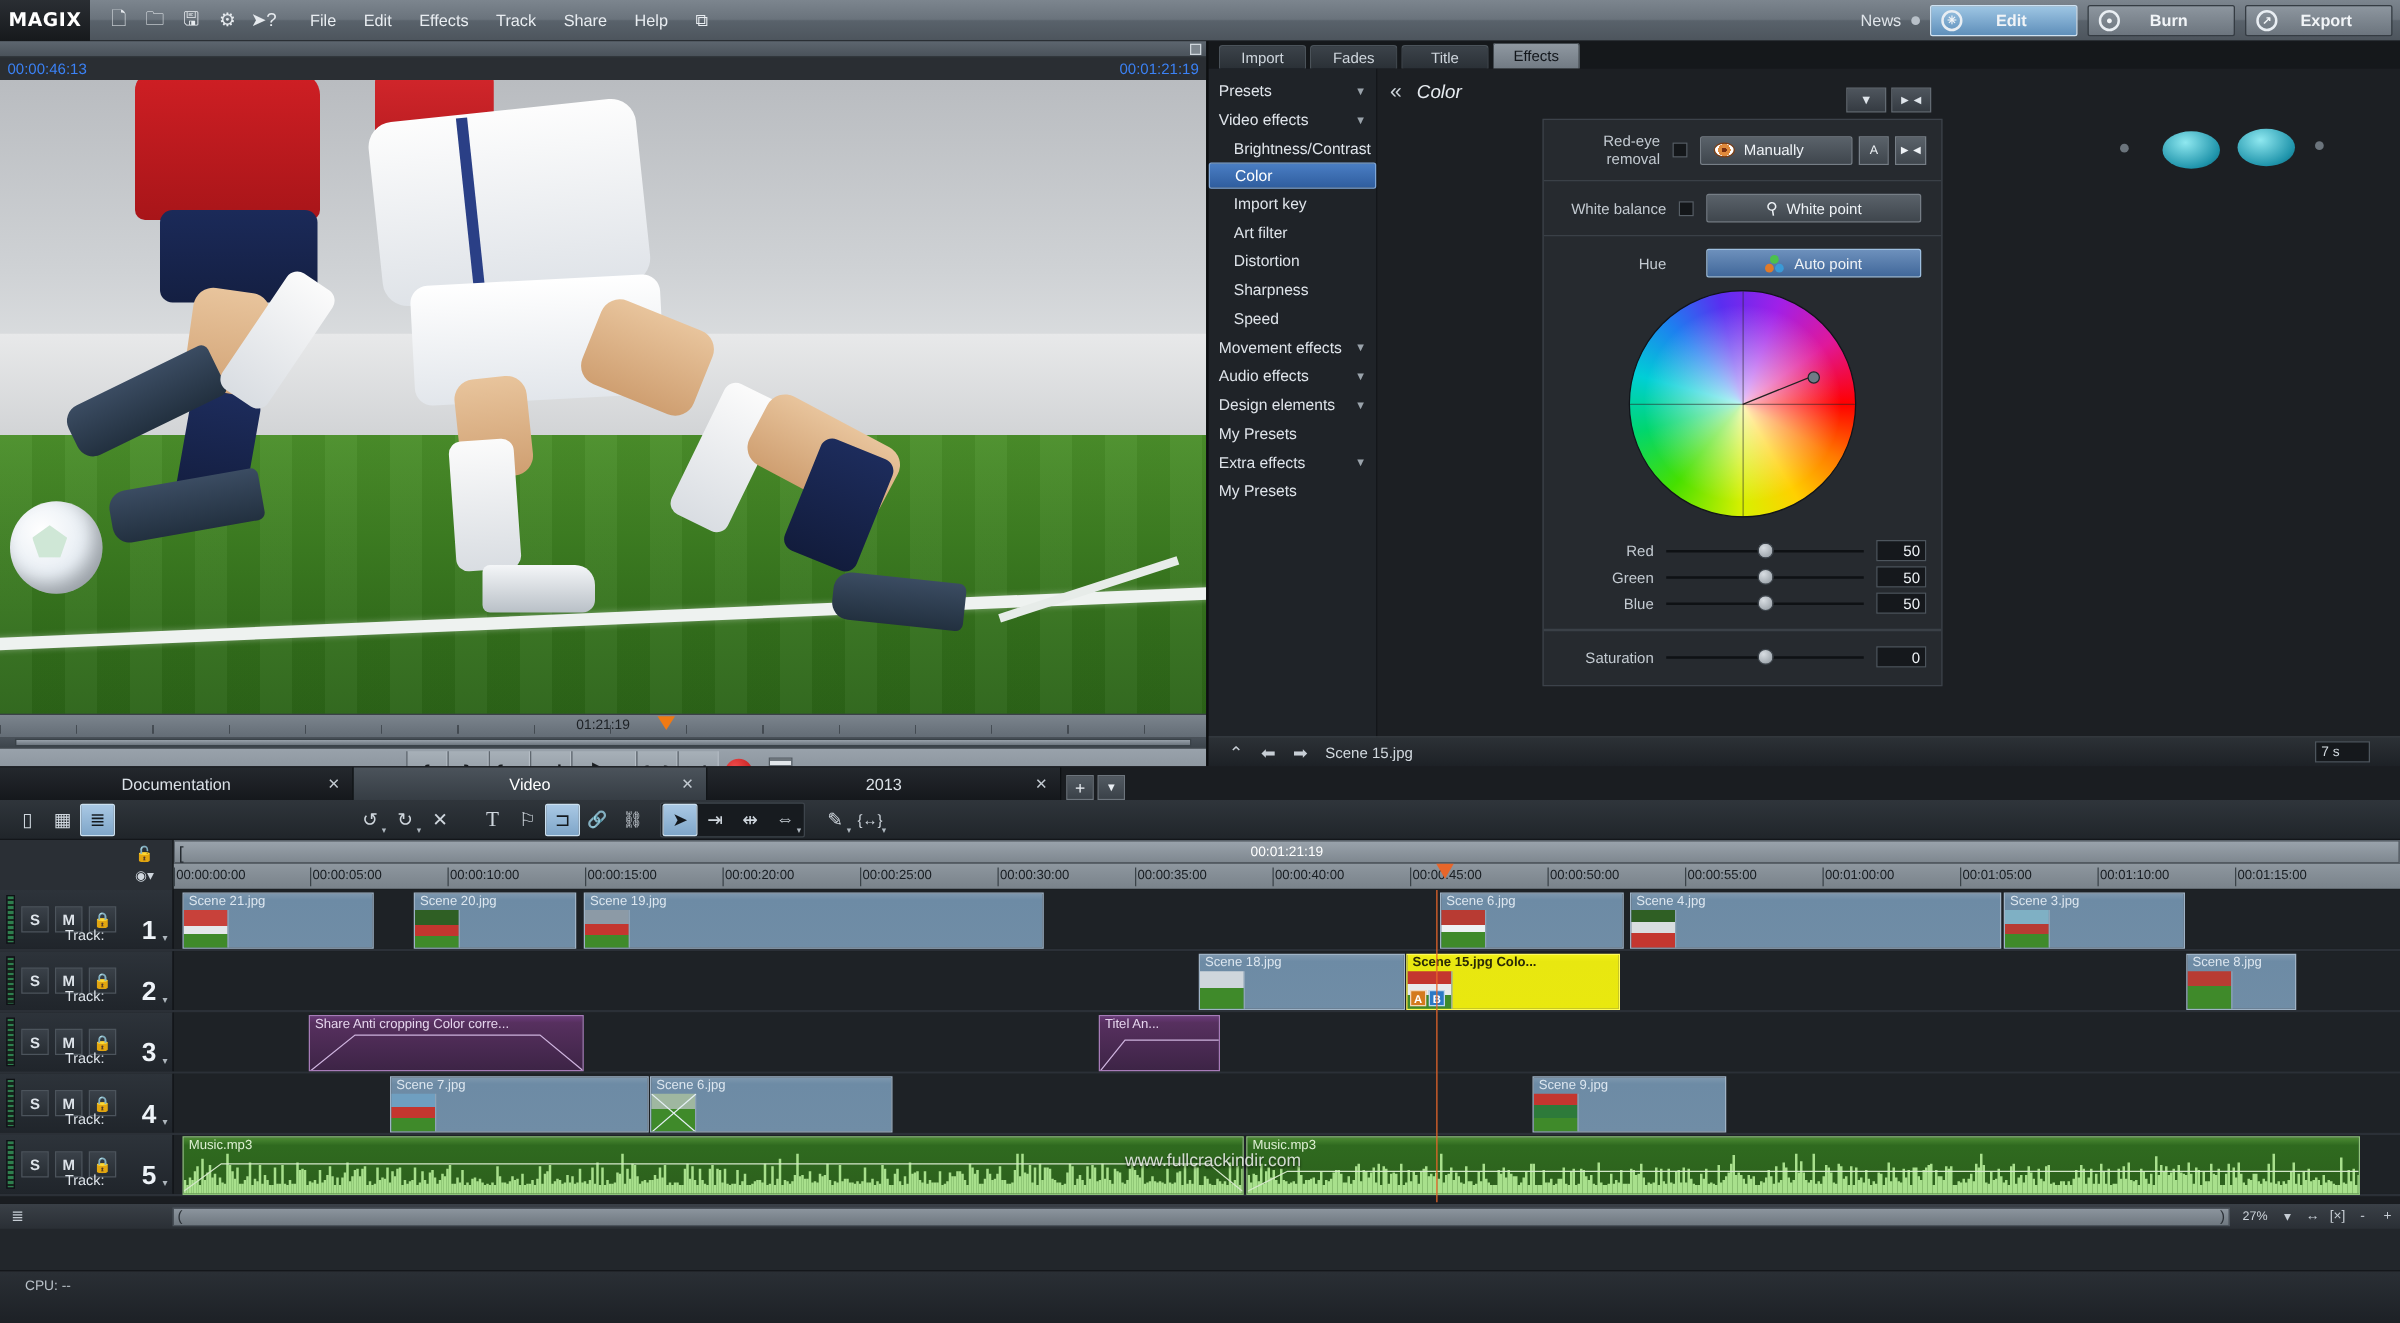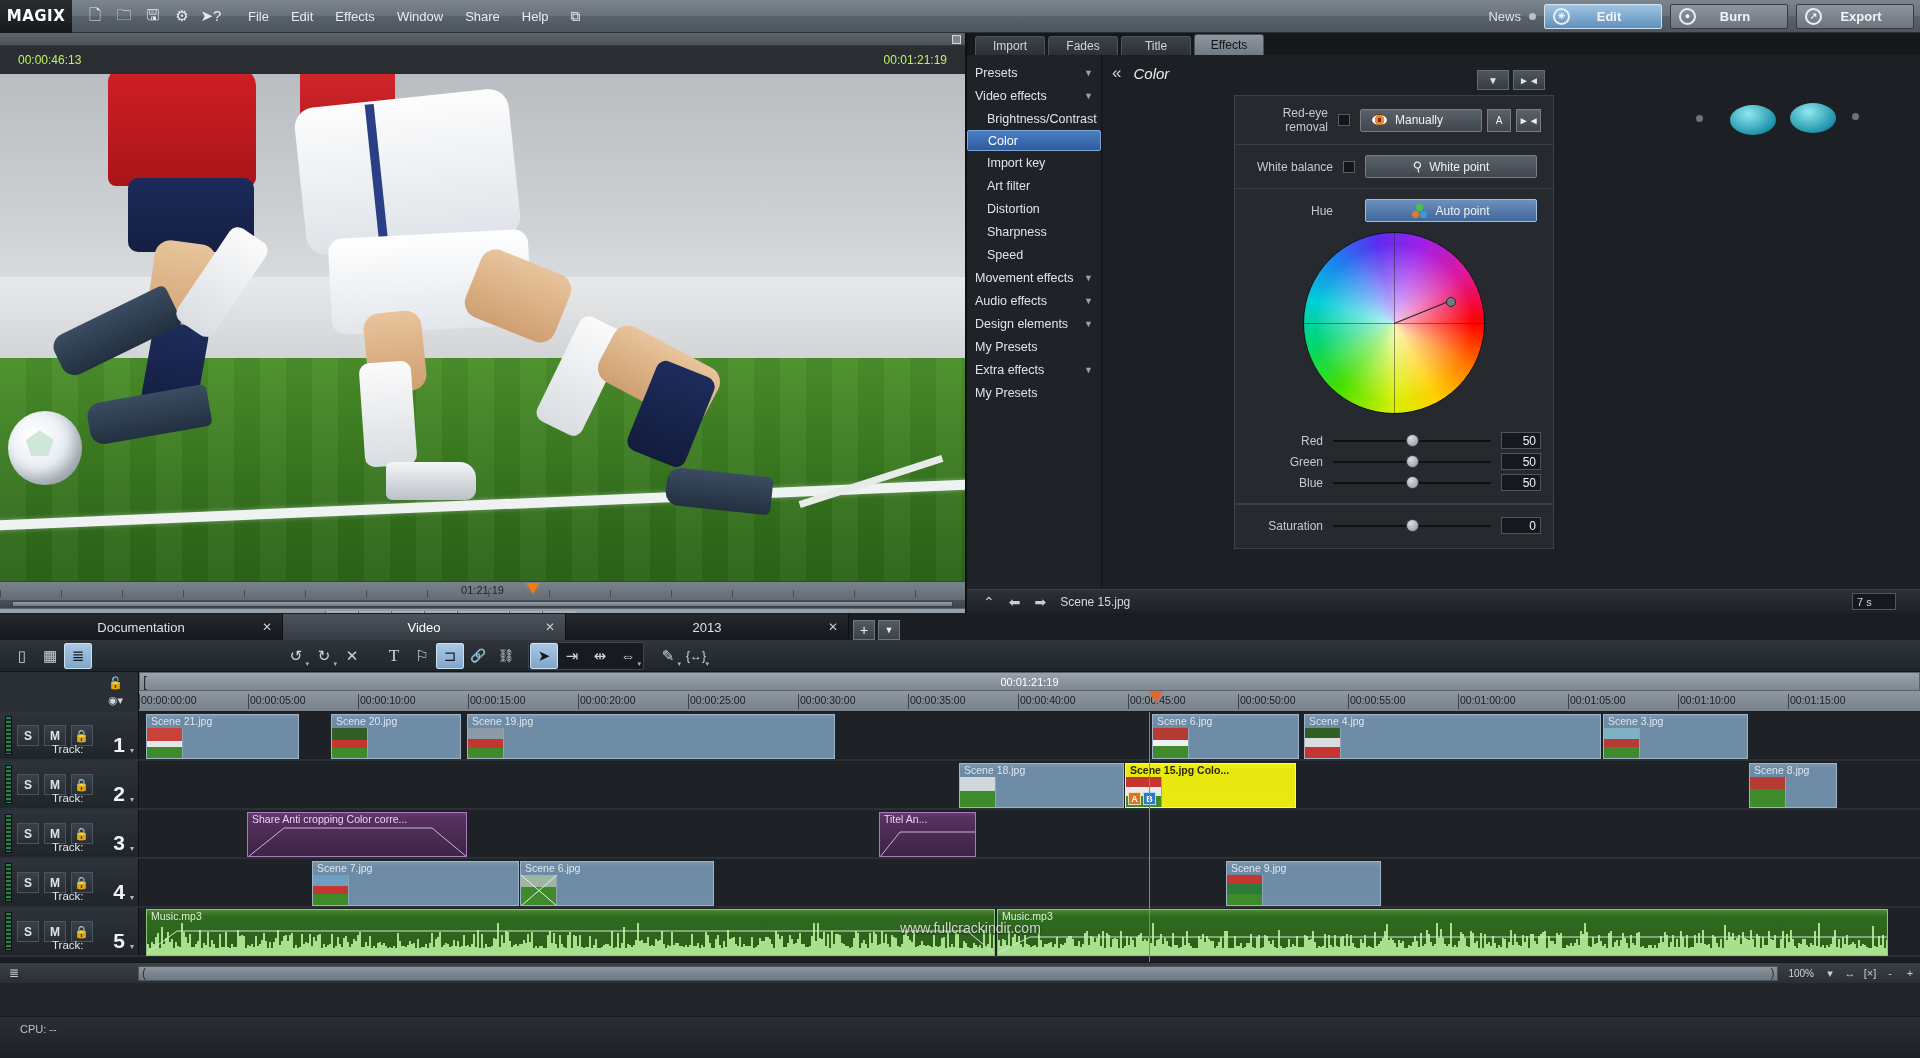--- a/index.html
+++ b/index.html
@@ -65,22 +65,22 @@
   }
   .mon-topstrip {
     height: 13px; background: linear-gradient(180deg,#5d666f,#4a525a);
     border-bottom: 1px solid #31363b; position: relative;
   }
   .mon-topstrip .sq {
     position: absolute; right: 4px; top: 2px; width: 9px; height: 9px;
     border: 1px solid #cfd6dc; background: #7e878f;
   }
   .mon-header {
-    height: 28px; background: #2a2e33; display: flex; align-items: center;
-    font-size: 12px; color: #bef264; padding: 0 18px; position: relative;
+    height: 18px; background: #2a2e33; display: flex; align-items: center;
+    font-size: 12px; color: #3b82f6; padding: 0 6px; position: relative;
   }
   .mon-header .tc-l { font-family: "Liberation Sans", sans-serif; }
   .mon-header .tc-c { position: absolute; left: 0; right: 0; text-align: center; }
   .mon-header .tc-r { margin-left: auto; }
   .videoimg {
     position: relative; width: 965px; height: 507px; overflow: hidden;
     background: #2e6b1f;
   }
   
   .v-sky { position: absolute; inset: 0 0 45% 0; background: linear-gradient(180deg,#b9bcc0 0%,#cfd2d5 55%,#e7e9ea 100%); }
@@ -397,21 +397,21 @@
       <div class="tb-ic">🗋</div>
       <div class="tb-ic">🗀</div>
       <div class="tb-ic">🖫</div>
       <div class="tb-ic">⚙</div>
       <div class="tb-ic">➤?</div>
     </div>
     <div class="tb-menu">
       <span>File</span>
       <span>Edit</span>
       <span>Effects</span>
-      <span>Window</span>
+      <span>Track</span>
       <span>Share</span>
       <span>Help</span>
       <span style="font-size:14px">⧉</span>
     </div>
     <div class="tb-right">
       <span class="news-lbl">News</span>
       <span class="news-dot"></span>
       <div class="modebtn active">
         <span class="mi">✳</span>
         <span class="mtxt">Edit</span>
@@ -1780,21 +1780,21 @@
       </div>
 
       <div class="playhead" style="left:1149px"></div>
       <div class="wm">www.fullcrackindir.com</div>
     </div>
 
     <div class="tl-scroll">
       <span class="lic">≣</span>
       <div style="width:106px"></div>
       <div class="hsb"></div>
-      <span class="zoomlbl">100%</span>
+      <span class="zoomlbl">27%</span>
       <span class="ric">▾</span>
       <span class="ric">↔</span>
       <span class="ric">[×]</span>
       <span class="ric">-</span>
       <span class="ric">+</span>
     </div>
   </div>
 
   <div class="statusbar">
     <span>CPU: --</span>

